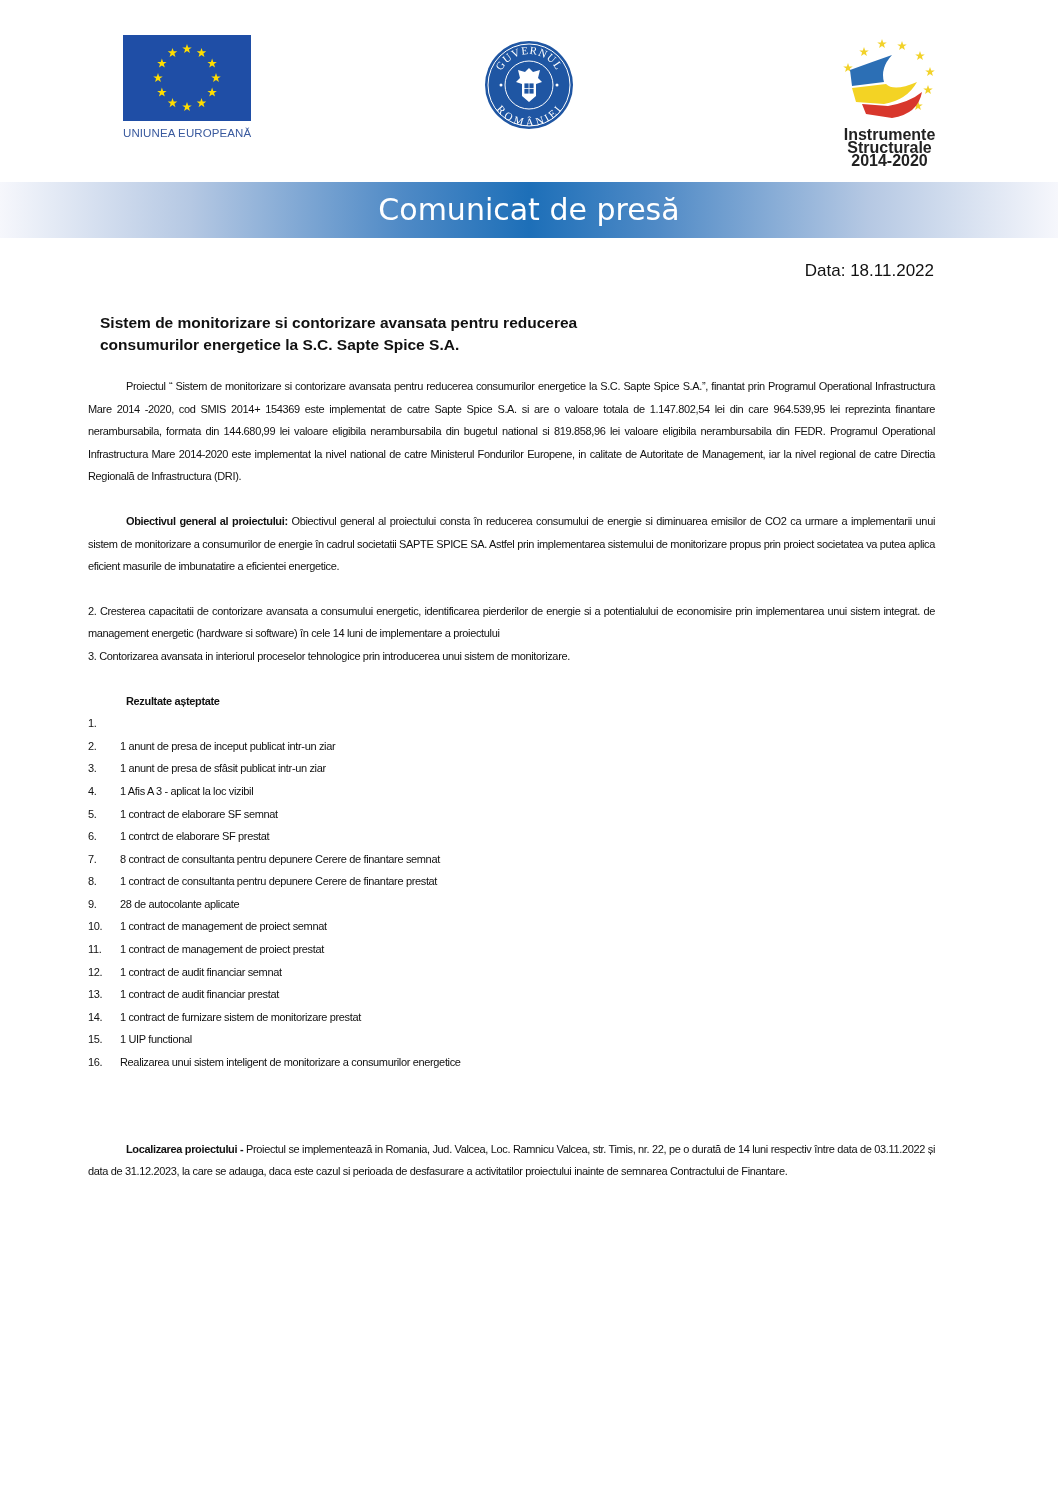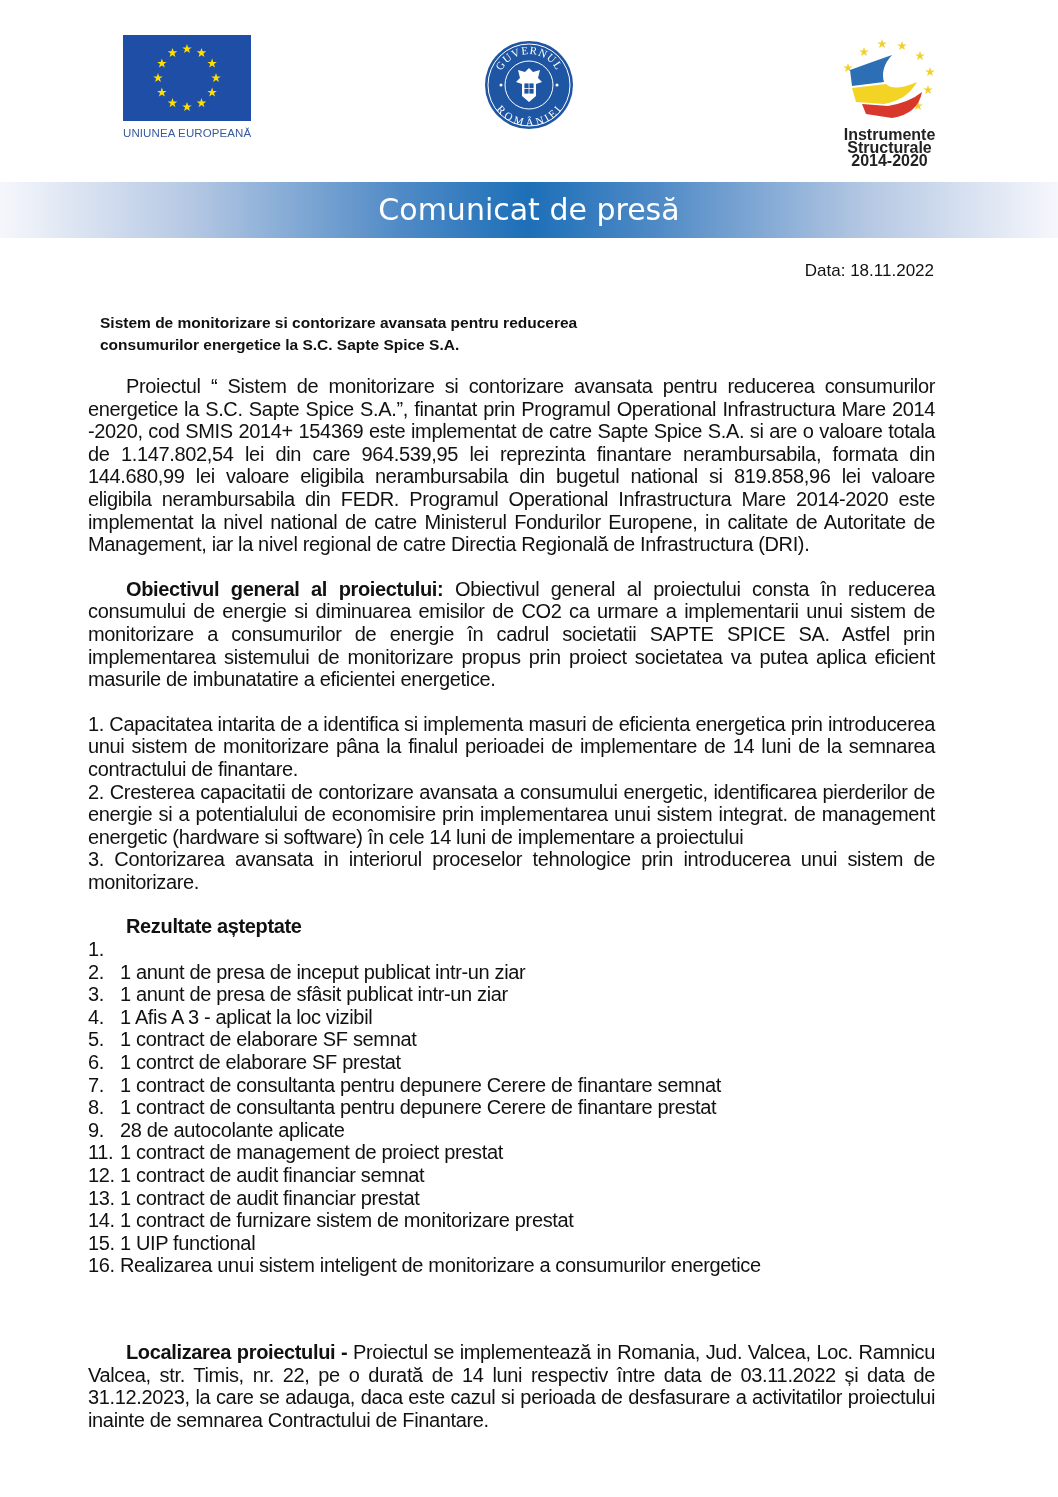--- a/index.html
+++ b/index.html
@@ -29,21 +29,21 @@
 
   .date { position: absolute; right: 124px; top: 261px; font-size: 17px; }
 
   .doc-title {
     position: absolute; left: 100px; width: 860px; top: 312px;
     text-align: left; font-weight: bold; font-size: 15.5px; line-height: 22px;
   }
 
   .content {
     position: absolute; left: 88px; width: 847px; top: 375px;
-    font-size: 20px; line-height: 22.6px; text-align: justify;
+    font-size: 11px; line-height: 22.6px; text-align: justify;
     letter-spacing: -0.35px;
   }
   .indent { text-indent: 38px; }
   p { margin: 0; }
   .sec { margin-top: 22px; }
   .h-sec { font-weight: bold; padding-left: 38px; }
   .b { font-weight: bold; }
   ol.results { list-style: none; margin: 0; padding: 0; }
   ol.results li { display: flex; }
   ol.results .num { width: 32px; flex: none; }
@@ -129,21 +129,20 @@
   <div>Sistem de monitorizare si contorizare avansata pentru reducerea</div>
   <div>consumurilor energetice la S.C. Sapte Spice S.A.</div>
 </div>
 
 <div class="content">
   <p class="indent">Proiectul “ Sistem de monitorizare si contorizare avansata pentru reducerea consumurilor energetice la S.C. Sapte Spice S.A.”, finantat prin Programul Operational Infrastructura Mare 2014 -2020, cod SMIS 2014+ 154369 este implementat de catre Sapte Spice S.A. si are o valoare totala de 1.147.802,54 lei din care 964.539,95 lei reprezinta finantare nerambursabila, formata din 144.680,99 lei valoare eligibila nerambursabila din bugetul national si 819.858,96 lei valoare eligibila nerambursabila din FEDR. Programul Operational Infrastructura Mare 2014-2020 este implementat la nivel national de catre Ministerul Fondurilor Europene, in calitate de Autoritate de Management, iar la nivel regional de catre Directia Regională de Infrastructura (DRI).</p>
 
   <p class="indent sec"><span class="b">Obiectivul general al proiectului:</span><span> Obiectivul general al proiectului consta în reducerea consumului de energie si diminuarea emisilor de CO2 ca urmare a implementarii unui sistem de monitorizare a consumurilor de energie în cadrul societatii SAPTE SPICE SA. Astfel prin implementarea sistemului de monitorizare propus prin proiect societatea va putea aplica eficient masurile de imbunatatire a eficientei energetice.</span></p>
 
   <div class="sec">
-    <p>1. Capacitatea intarita de a identifica si implementa masuri de eficienta energetica prin introducerea unui sistem de monitorizare pâna la finalul perioadei de implementare de 14 luni de la semnarea contractului de finantare.</p>
     <p>2. Cresterea capacitatii de contorizare avansata a consumului energetic, identificarea pierderilor de energie si a potentialului de economisire prin implementarea unui sistem integrat. de management energetic (hardware si software) în cele 14 luni de implementare a proiectului</p>
     <p>3. Contorizarea avansata in interiorul proceselor tehnologice prin introducerea unui sistem de monitorizare.</p>
   </div>
 
   <div class="sec">
     <p class="h-sec">Rezultate așteptate</p>
     <ol class="results">
       <li>
           <span class="num">1.</span>
         </li>
@@ -162,31 +161,35 @@
       <li>
           <span class="num">5.</span>
           <span>1 contract de elaborare SF semnat</span>
         </li>
       <li>
           <span class="num">6.</span>
           <span>1 contrct de elaborare SF prestat</span>
         </li>
       <li>
           <span class="num">7.</span>
-          <span>1 contract de consultanta pentru depunere Cerere de finantare semnat</span>
+          <span>8 contract de consultanta pentru depunere Cerere de finantare semnat</span>
         </li>
       <li>
           <span class="num">8.</span>
           <span>1 contract de consultanta pentru depunere Cerere de finantare prestat</span>
         </li>
       <li>
           <span class="num">9.</span>
           <span>28 de autocolante aplicate</span>
         </li>
       <li>
+          <span class="num">10.</span>
+          <span>1 contract de management de proiect semnat</span>
+        </li>
+      <li>
           <span class="num">11.</span>
           <span>1 contract de management de proiect prestat</span>
         </li>
       <li>
           <span class="num">12.</span>
           <span>1 contract de audit financiar semnat</span>
         </li>
       <li>
           <span class="num">13.</span>
           <span>1 contract de audit financiar prestat</span>

